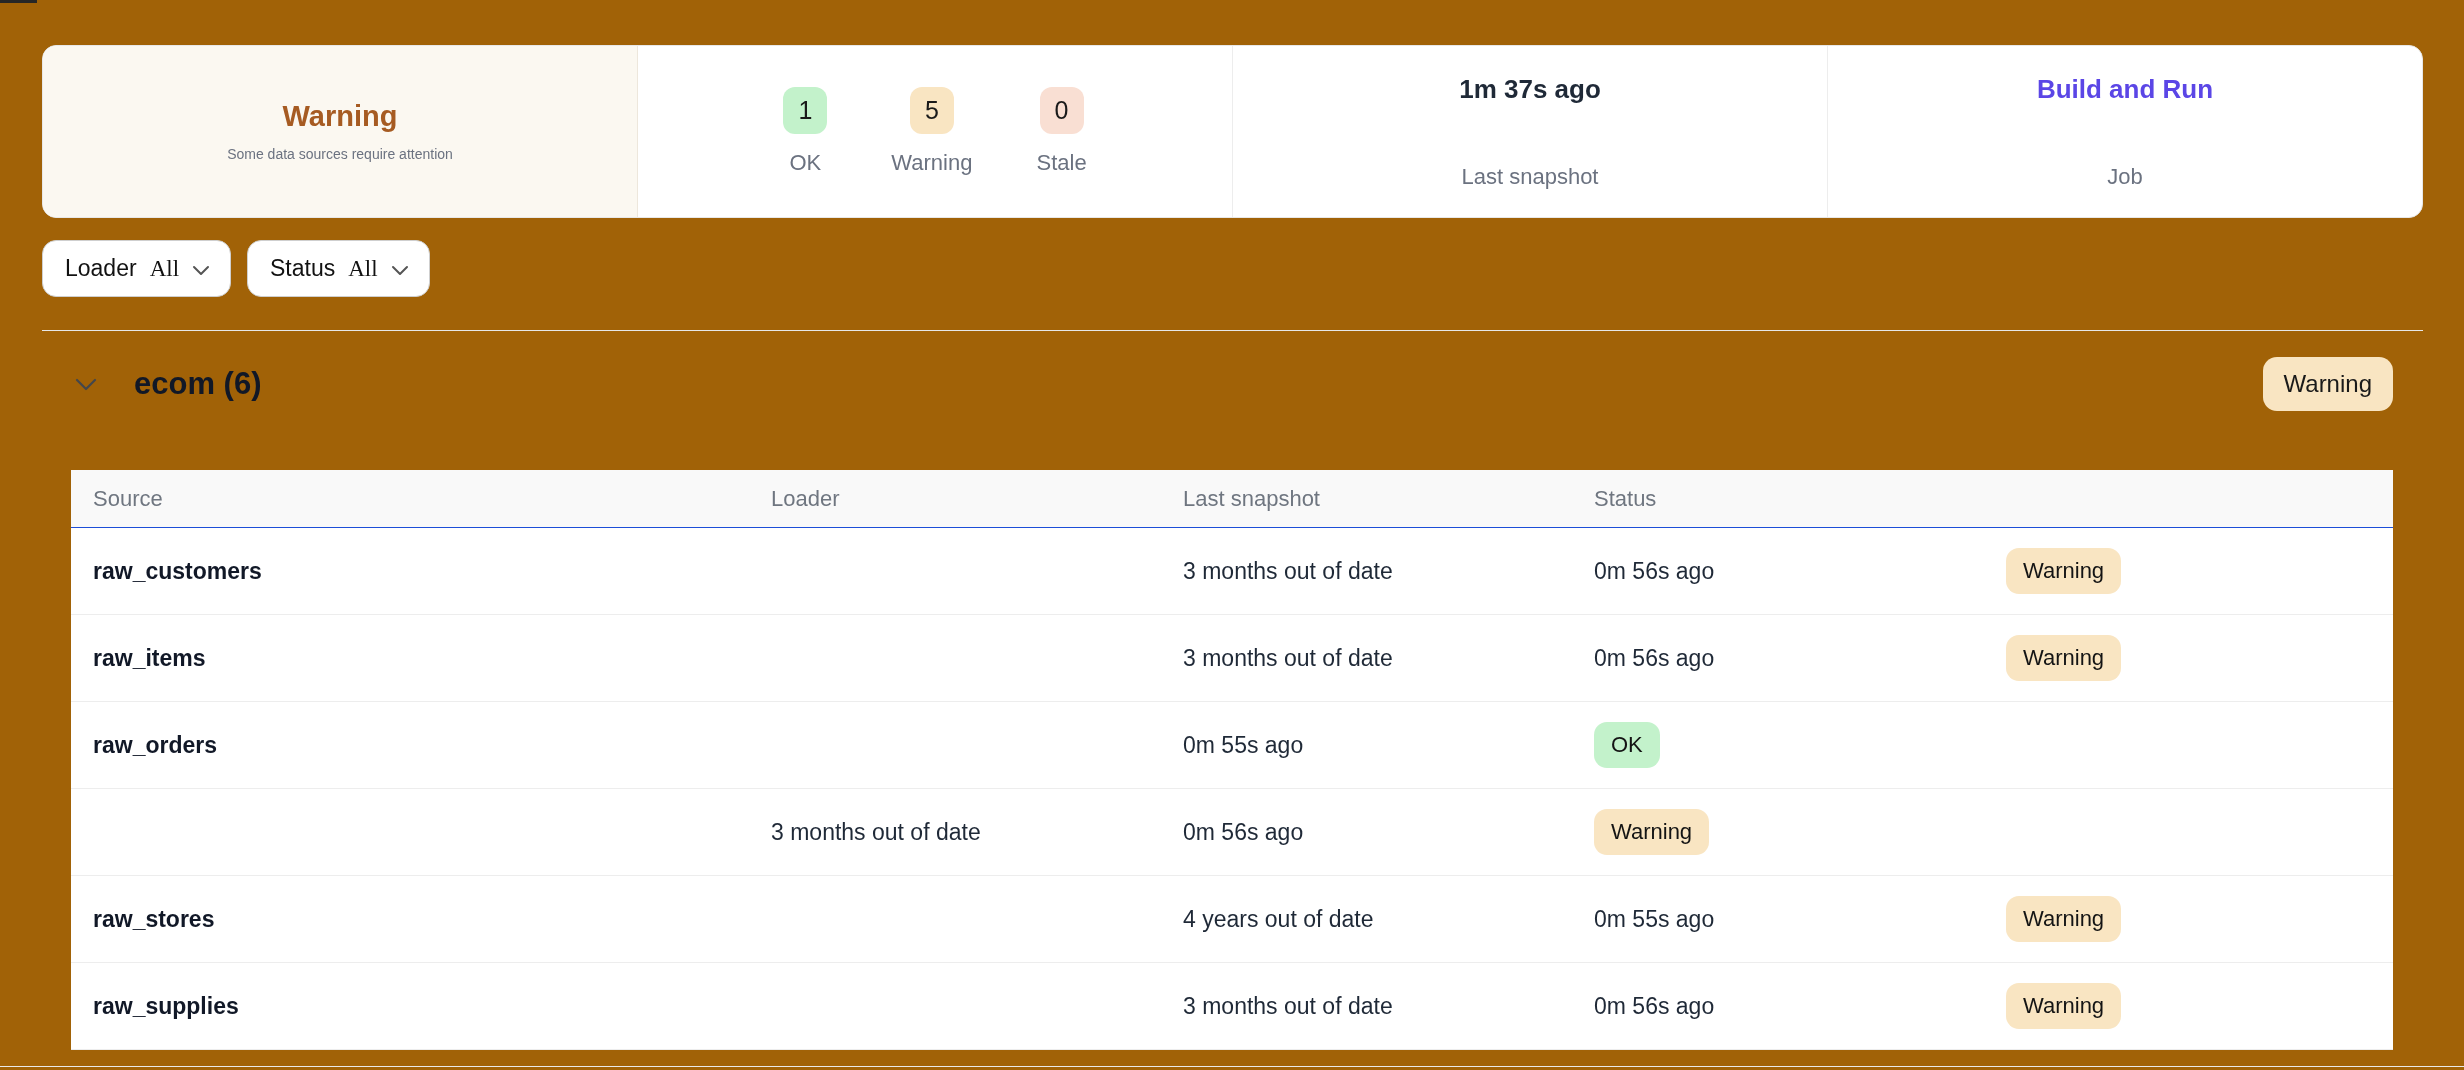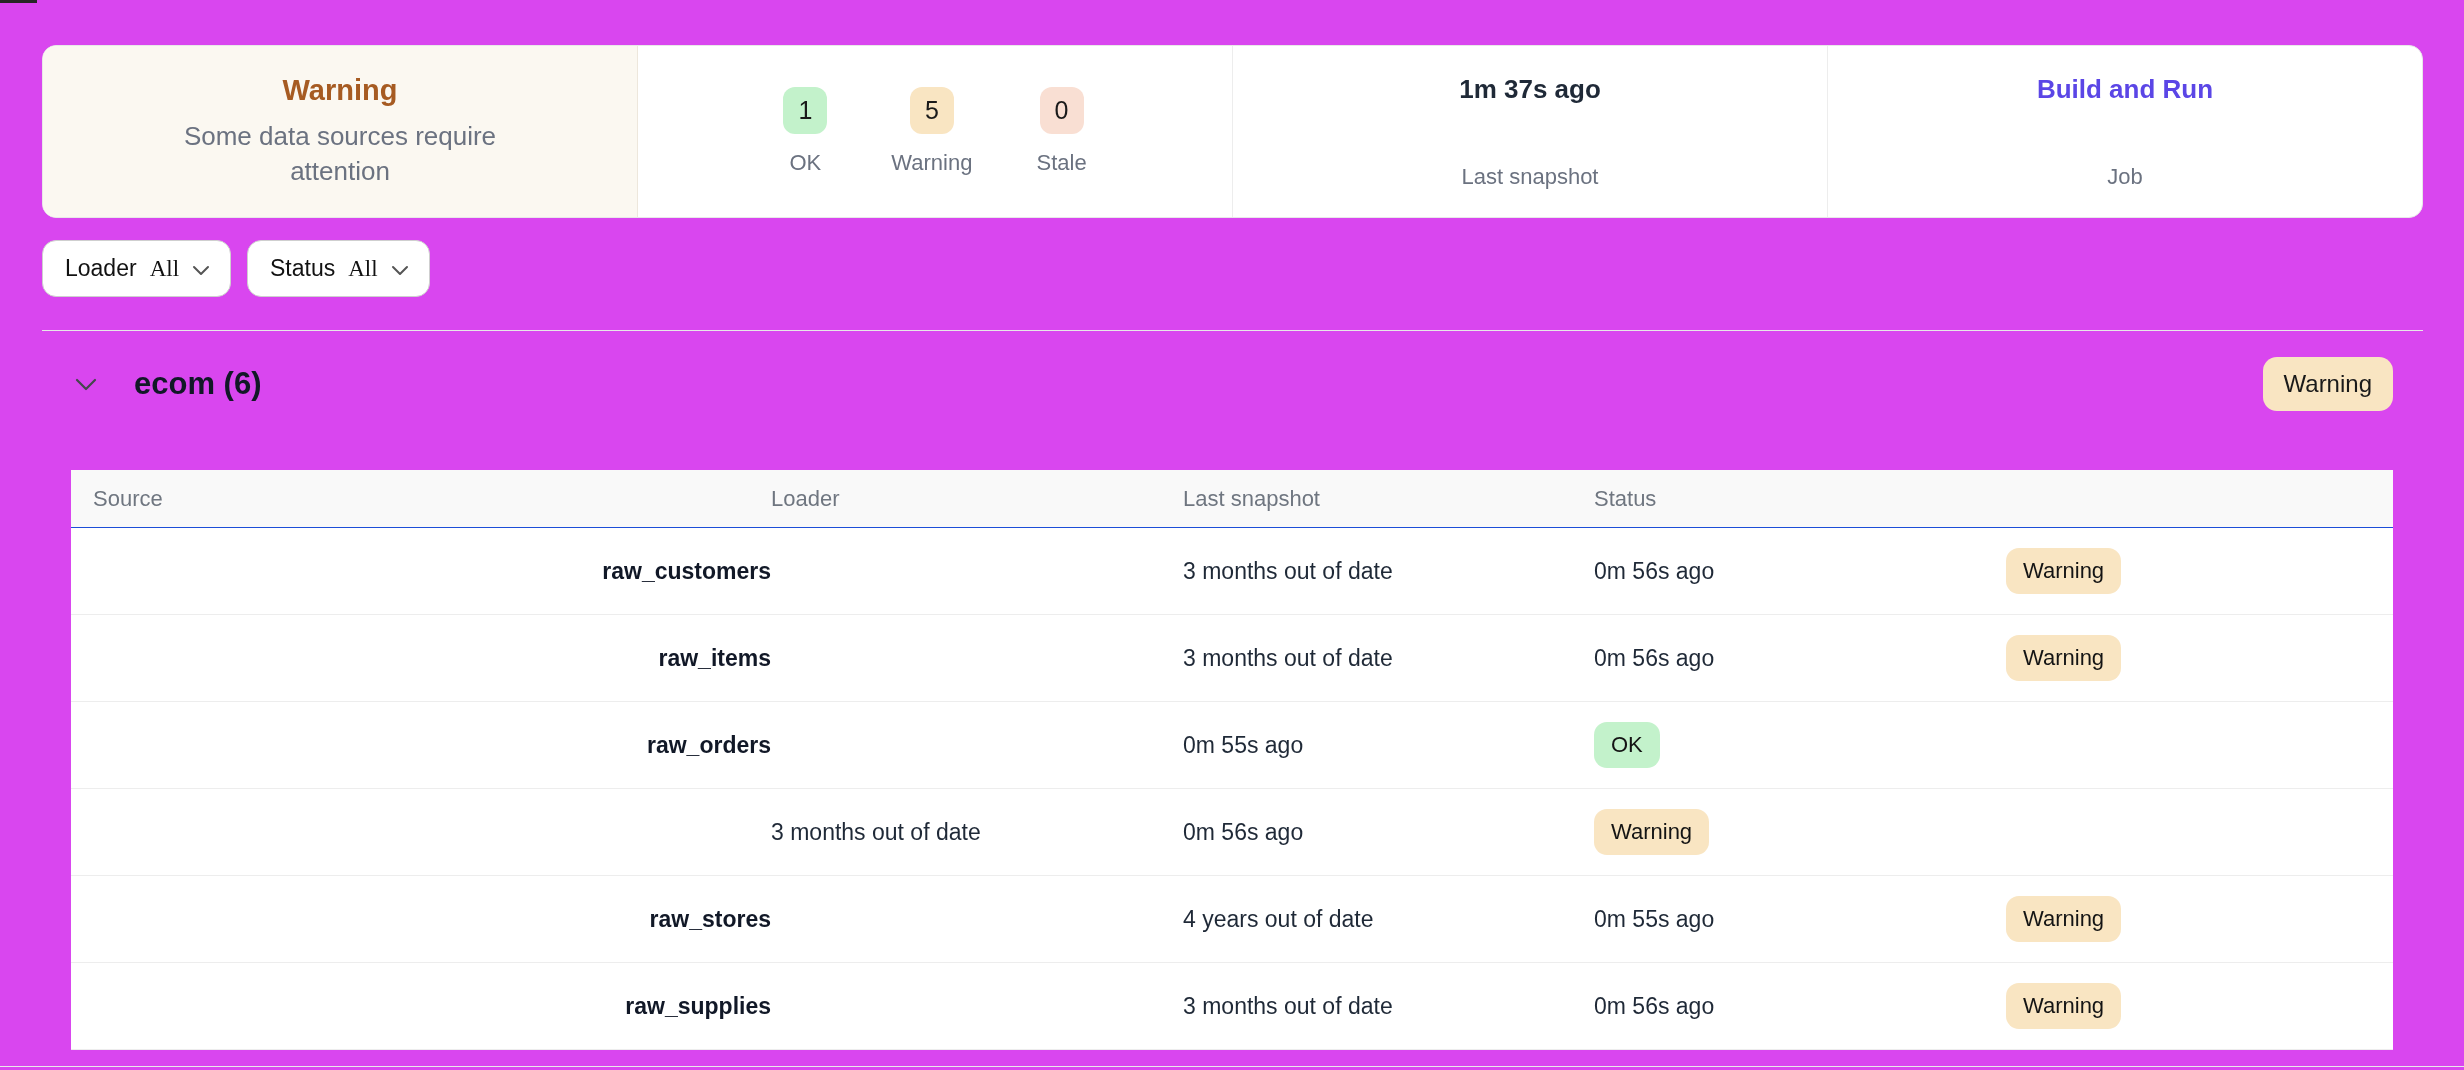--- a/index.html
+++ b/index.html
@@ -1,31 +1,31 @@
 <!DOCTYPE html>
 <html><head>
 <meta charset="utf-8">
 <style>
   html,body{margin:0;padding:0;}
   body{font-family:"Liberation Sans",sans-serif;background:#ffffff;}
-  .page{position:relative;width:2464px;height:1070px;background:#d946ef;overflow:hidden;}
+  .page{position:relative;width:2464px;height:1070px;background:#a16207;overflow:hidden;}
 
   
   .top-artifact{position:absolute;left:0;top:0;width:37px;height:3px;background:#262626;}
 
   
   .topbar{position:absolute;left:42px;top:45px;width:2381px;height:173px;
     border:1px solid #E8E8E8;border-radius:14px;background:#fff;
     display:flex;box-sizing:border-box;}
   .tb-section{flex:1 1 0;display:flex;flex-direction:column;align-items:center;
     justify-content:center;border-right:1px solid #EDEDED;box-sizing:border-box;}
   .tb-section:last-child{border-right:none;}
   .status-card{background:#FBF8F1;border-right:1px solid #EDE7DC;border-radius:13px 0 0 13px;}
   .status-card-title{color:#A65B22;font-size:29px;font-weight:700;margin-bottom:12px;}
-  .status-card-sub{color:#6B7280;font-size:26px;line-height:1.35;text-align:center;max-width:400px;}
+  .status-card-sub{color:#6B7280;font-size:14px;line-height:1.35;text-align:center;max-width:400px;}
 
   .stats{flex-direction:row;gap:64px;}
   .stat{display:flex;flex-direction:column;align-items:center;gap:16px;}
   .stat-badge{font-size:25px;font-weight:500;color:#1A1A1A;padding:9px 13px;
     border-radius:12px;min-width:18px;text-align:center;}
   .stat-badge--ok{background:#C3F2CB;}
   .stat-badge--warning{background:#F9E5C2;}
   .stat-badge--stale{background:#F9DFD3;}
   .stat-label{font-size:22px;color:#6B7280;}
 
@@ -52,21 +52,21 @@
   .group-name{margin-left:37px;font-size:31px;font-weight:700;color:#111827;}
   .group-badge{position:absolute;right:30px;background:#F9E5C2;border-radius:14px;
     padding:13px 21px;font-size:24px;font-weight:500;color:#1A1A1A;}
 
   
   .table{position:absolute;left:71px;top:470px;width:2322px;}
   .thead,.trow{display:grid;grid-template-columns:700px 412px 411px 412px 1fr;align-items:center;}
   .thead{height:57px;background:#F9F9F9;color:#6F7680;font-size:22px;border-bottom:1px solid #1d4ed8;}
   .thead > div:first-child{padding-left:22px;}
   .trow{height:86px;border-bottom:1px solid #EDEDED;font-size:23px;color:#1F2937;background:#fff;}
-  .trow .source{padding-left:22px;font-weight:600;color:#111827;text-align:right;}
+  .trow .source{padding-left:22px;font-weight:600;color:#111827;}
   .badge{display:inline-block;padding:11px 17px;border-radius:13px;font-size:22px;
     font-weight:500;color:#141414;line-height:1.1;}
   .badge--warning{background:#F9E5C2;}
   .badge--ok{background:#C3F2CB;}
 
   .divider-bottom{position:absolute;left:0;top:1066px;width:2464px;height:1px;background:#E9E9E9;}
 </style>
 </head>
 <body>
 

